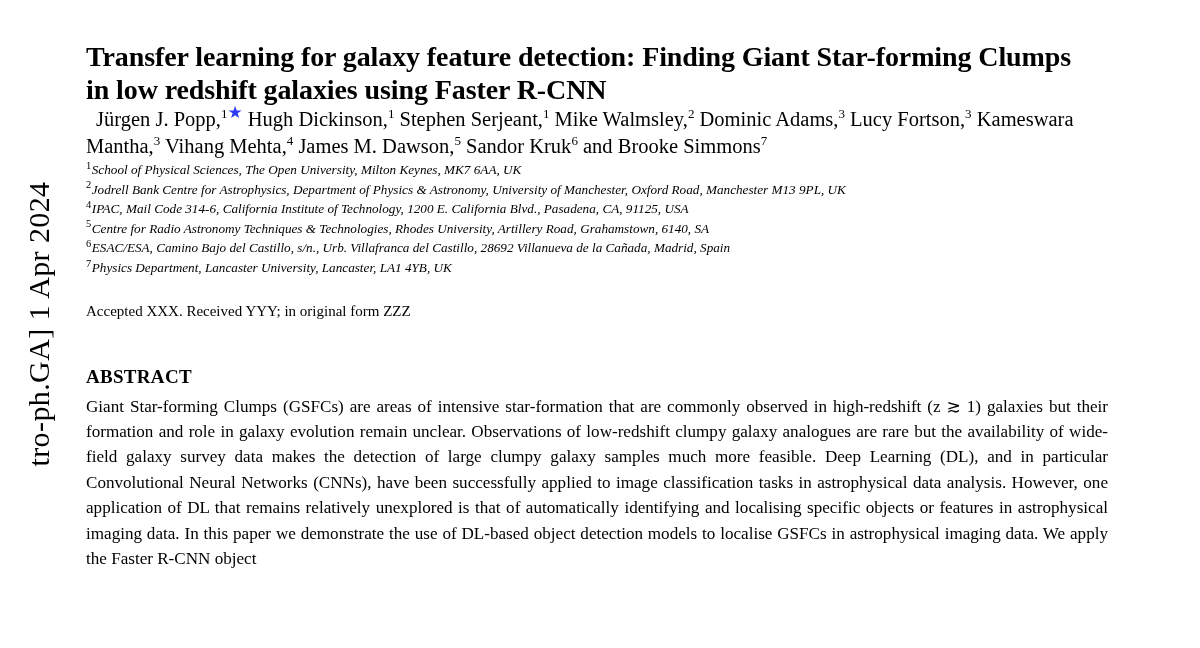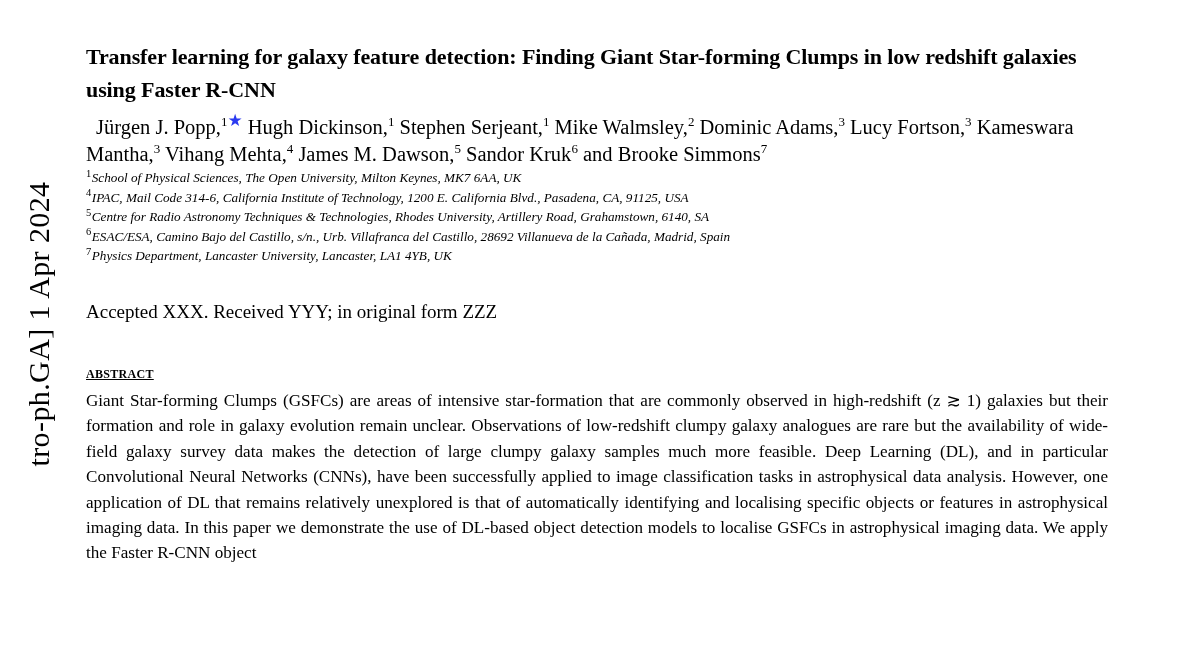--- a/index.html
+++ b/index.html
@@ -42,24 +42,24 @@
     position: absolute;
     left: 86px;
     top: 0;
     width: 1030px;
     height: 648px;
   }
 
   .title {
     font-family: "Liberation Serif", serif;
     font-weight: bold;
-    font-size: 22px;
+    font-size: 28px;
     line-height: 33px;
     letter-spacing: -0.1px;
-    margin: 40px 0 8px 0;
+    margin: 40px 0 0 0;
     width: 1010px;
   }
 
   .authors {
     font-size: 20.5px;
     line-height: 27px;
     width: 1015px;
     text-indent: 10px;
   }
   .authors sup { font-size: 13px; vertical-align: super; line-height: 0; }
@@ -79,31 +79,30 @@
   .affiliations .aff { white-space: nowrap; }
   .affiliations .num {
     font-style: normal;
     font-size: 10.5px;
     vertical-align: super;
     line-height: 0;
     margin-right: 0.5px;
   }
 
   .accepted {
-    margin-top: 37px;
-    font-size: 19px;
+    margin-top: 24px;
+    font-size: 15px;
     line-height: 18px;
   }
 
   .abstract-head {
     margin-top: 46px;
     font-weight: bold;
-    font-size: 12px;
+    font-size: 19px;
     letter-spacing: 0.3px;
-    text-decoration: underline;
   }
 
   .abstract-body {
     margin-top: 6px;
     font-size: 17.1px;
     line-height: 25.4px;
     text-align: justify;
     width: 1022px;
   }
   .abstract-body .mth { }
@@ -128,20 +127,21 @@
     <span>Lucy Fortson,</span><sup>3</sup>
     <span>Kameswara Mantha,</span><sup>3</sup>
     <span>Vihang Mehta,</span><sup>4</sup>
     <span>James M. Dawson,</span><sup>5</sup>
     <span>Sandor Kruk</span><sup>6</sup>
     <span>and Brooke Simmons</span><sup>7</sup>
   </div>
 
   <div class="affiliations">
     <div class="aff"><span class="num">1</span><span>School of Physical Sciences, The Open University, Milton Keynes, MK7 6AA, UK</span></div>
+    <div class="aff"><span class="num">2</span><span>Jodrell Bank Centre for Astrophysics, Department of Physics &amp; Astronomy, University of Manchester, Oxford Road, Manchester M13 9PL, UK</span></div>
     <div class="aff"><span class="num">4</span><span>IPAC, Mail Code 314-6, California Institute of Technology, 1200 E. California Blvd., Pasadena, CA, 91125, USA</span></div>
     <div class="aff"><span class="num">5</span><span>Centre for Radio Astronomy Techniques &amp; Technologies, Rhodes University, Artillery Road, Grahamstown, 6140, SA</span></div>
     <div class="aff"><span class="num">6</span><span>ESAC/ESA, Camino Bajo del Castillo, s/n., Urb. Villafranca del Castillo, 28692 Villanueva de la Cañada, Madrid, Spain</span></div>
     <div class="aff"><span class="num">7</span><span>Physics Department, Lancaster University, Lancaster, LA1 4YB, UK</span></div>
   </div>
 
   <div class="accepted">Accepted XXX. Received YYY; in original form ZZZ</div>
 
   <div class="abstract-head">ABSTRACT</div>
 

